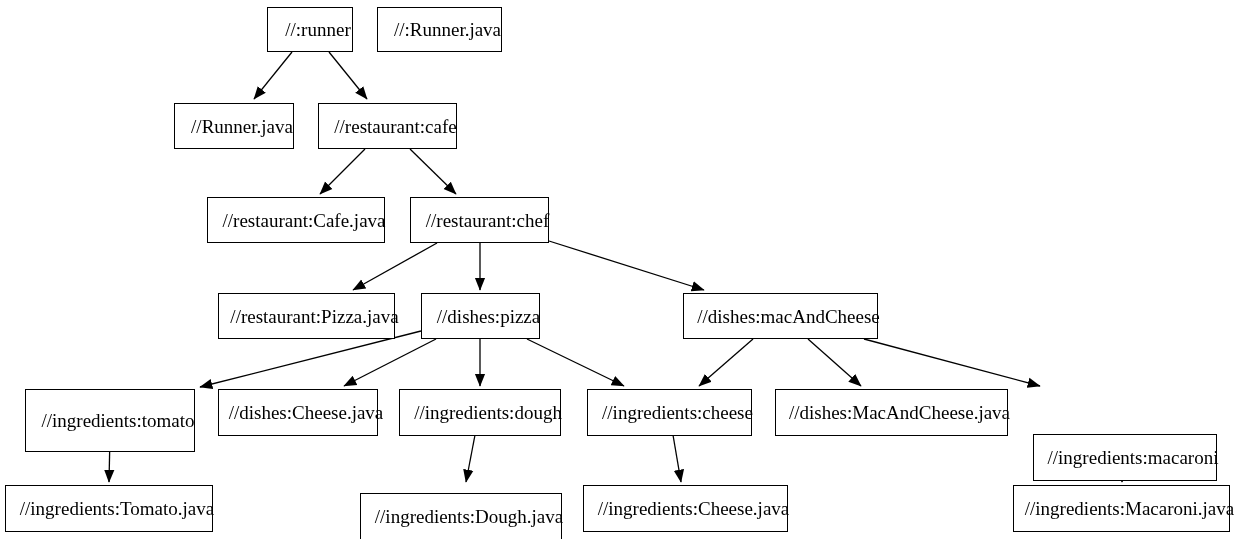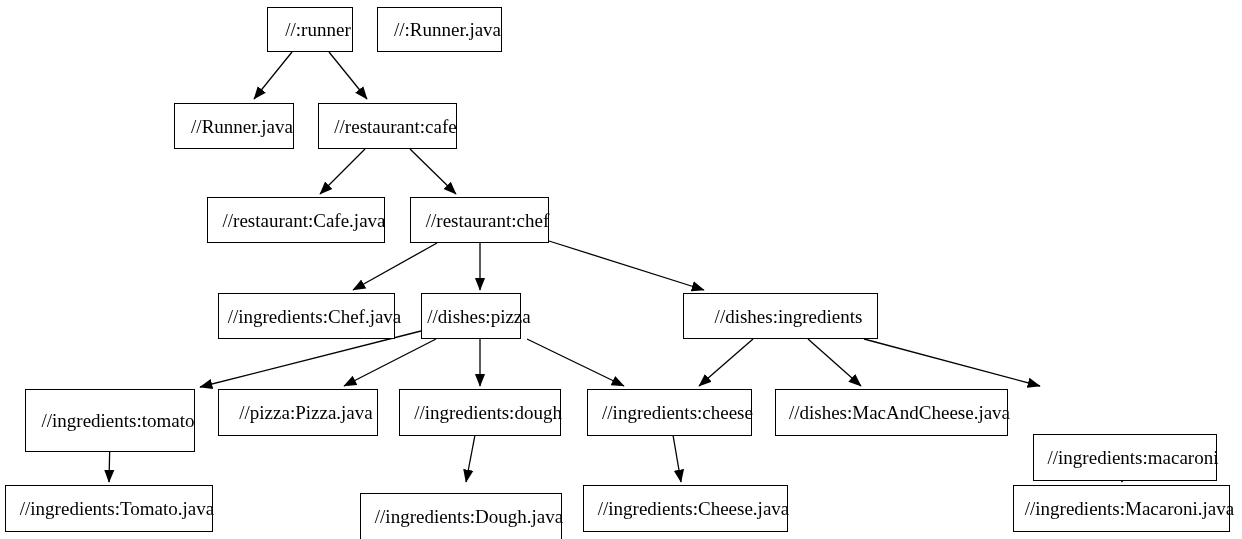--- a/index.html
+++ b/index.html
@@ -75,26 +75,26 @@
 
   <div class="node" style="left:267px;  top:7px;   width:86px;  height:45px;">//:runner</div>
   <div class="node" style="left:174px;  top:103px; width:120px; height:46px;">//Runner.java</div>
 
   <div class="node" style="left:377px;  top:7px;   width:125px; height:45px;">//:Runner.java</div>
   <div class="node" style="left:318px;  top:103px; width:139px; height:46px;">//restaurant:cafe</div>
 
   <div class="node" style="left:207px;  top:197px; width:178px; height:46px;">//restaurant:Cafe.java</div>
   <div class="node" style="left:410px;  top:197px; width:139px; height:46px;">//restaurant:chef</div>
 
-  <div class="node" style="left:218px;  top:293px; width:177px; height:46px;">//ingredients:Chef.java</div>
-  <div class="node" style="left:421px;  top:293px; width:100px; height:46px;">//dishes:pizza</div>
-  <div class="node" style="left:683px;  top:293px; width:195px; height:46px;">//dishes:ingredients</div>
+  <div class="node" style="left:218px;  top:293px; width:177px; height:46px;">//restaurant:Pizza.java</div>
+  <div class="node" style="left:421px;  top:293px; width:119px; height:46px;">//dishes:pizza</div>
+  <div class="node" style="left:683px;  top:293px; width:195px; height:46px;">//dishes:macAndCheese</div>
 
   <div class="node" style="left:25px;   top:389px; width:170px; height:63px;">//ingredients:tomato</div>
-  <div class="node" style="left:218px;  top:389px; width:160px; height:47px;">//pizza:Pizza.java</div>
+  <div class="node" style="left:218px;  top:389px; width:160px; height:47px;">//dishes:Cheese.java</div>
   <div class="node" style="left:587px;  top:389px; width:165px; height:47px;">//ingredients:cheese</div>
   <div class="node" style="left:399px;  top:389px; width:162px; height:47px;">//ingredients:dough</div>
   <div class="node" style="left:775px;  top:389px; width:233px; height:47px;">//dishes:MacAndCheese.java</div>
   <div class="node" style="left:1033px; top:389px; width:184px; height:47px;margin-top:45px;">//ingredients:macaroni</div>
 
   <div class="node" style="left:5px;    top:485px; width:208px; height:47px;">//ingredients:Tomato.java</div>
   <div class="node" style="left:360px;  top:485px; width:202px; height:47px;margin-top:8px;">//ingredients:Dough.java</div>
   <div class="node" style="left:583px;  top:485px; width:205px; height:47px;">//ingredients:Cheese.java</div>
   <div class="node" style="left:1013px; top:485px; width:217px; height:47px;">//ingredients:Macaroni.java</div>
 

